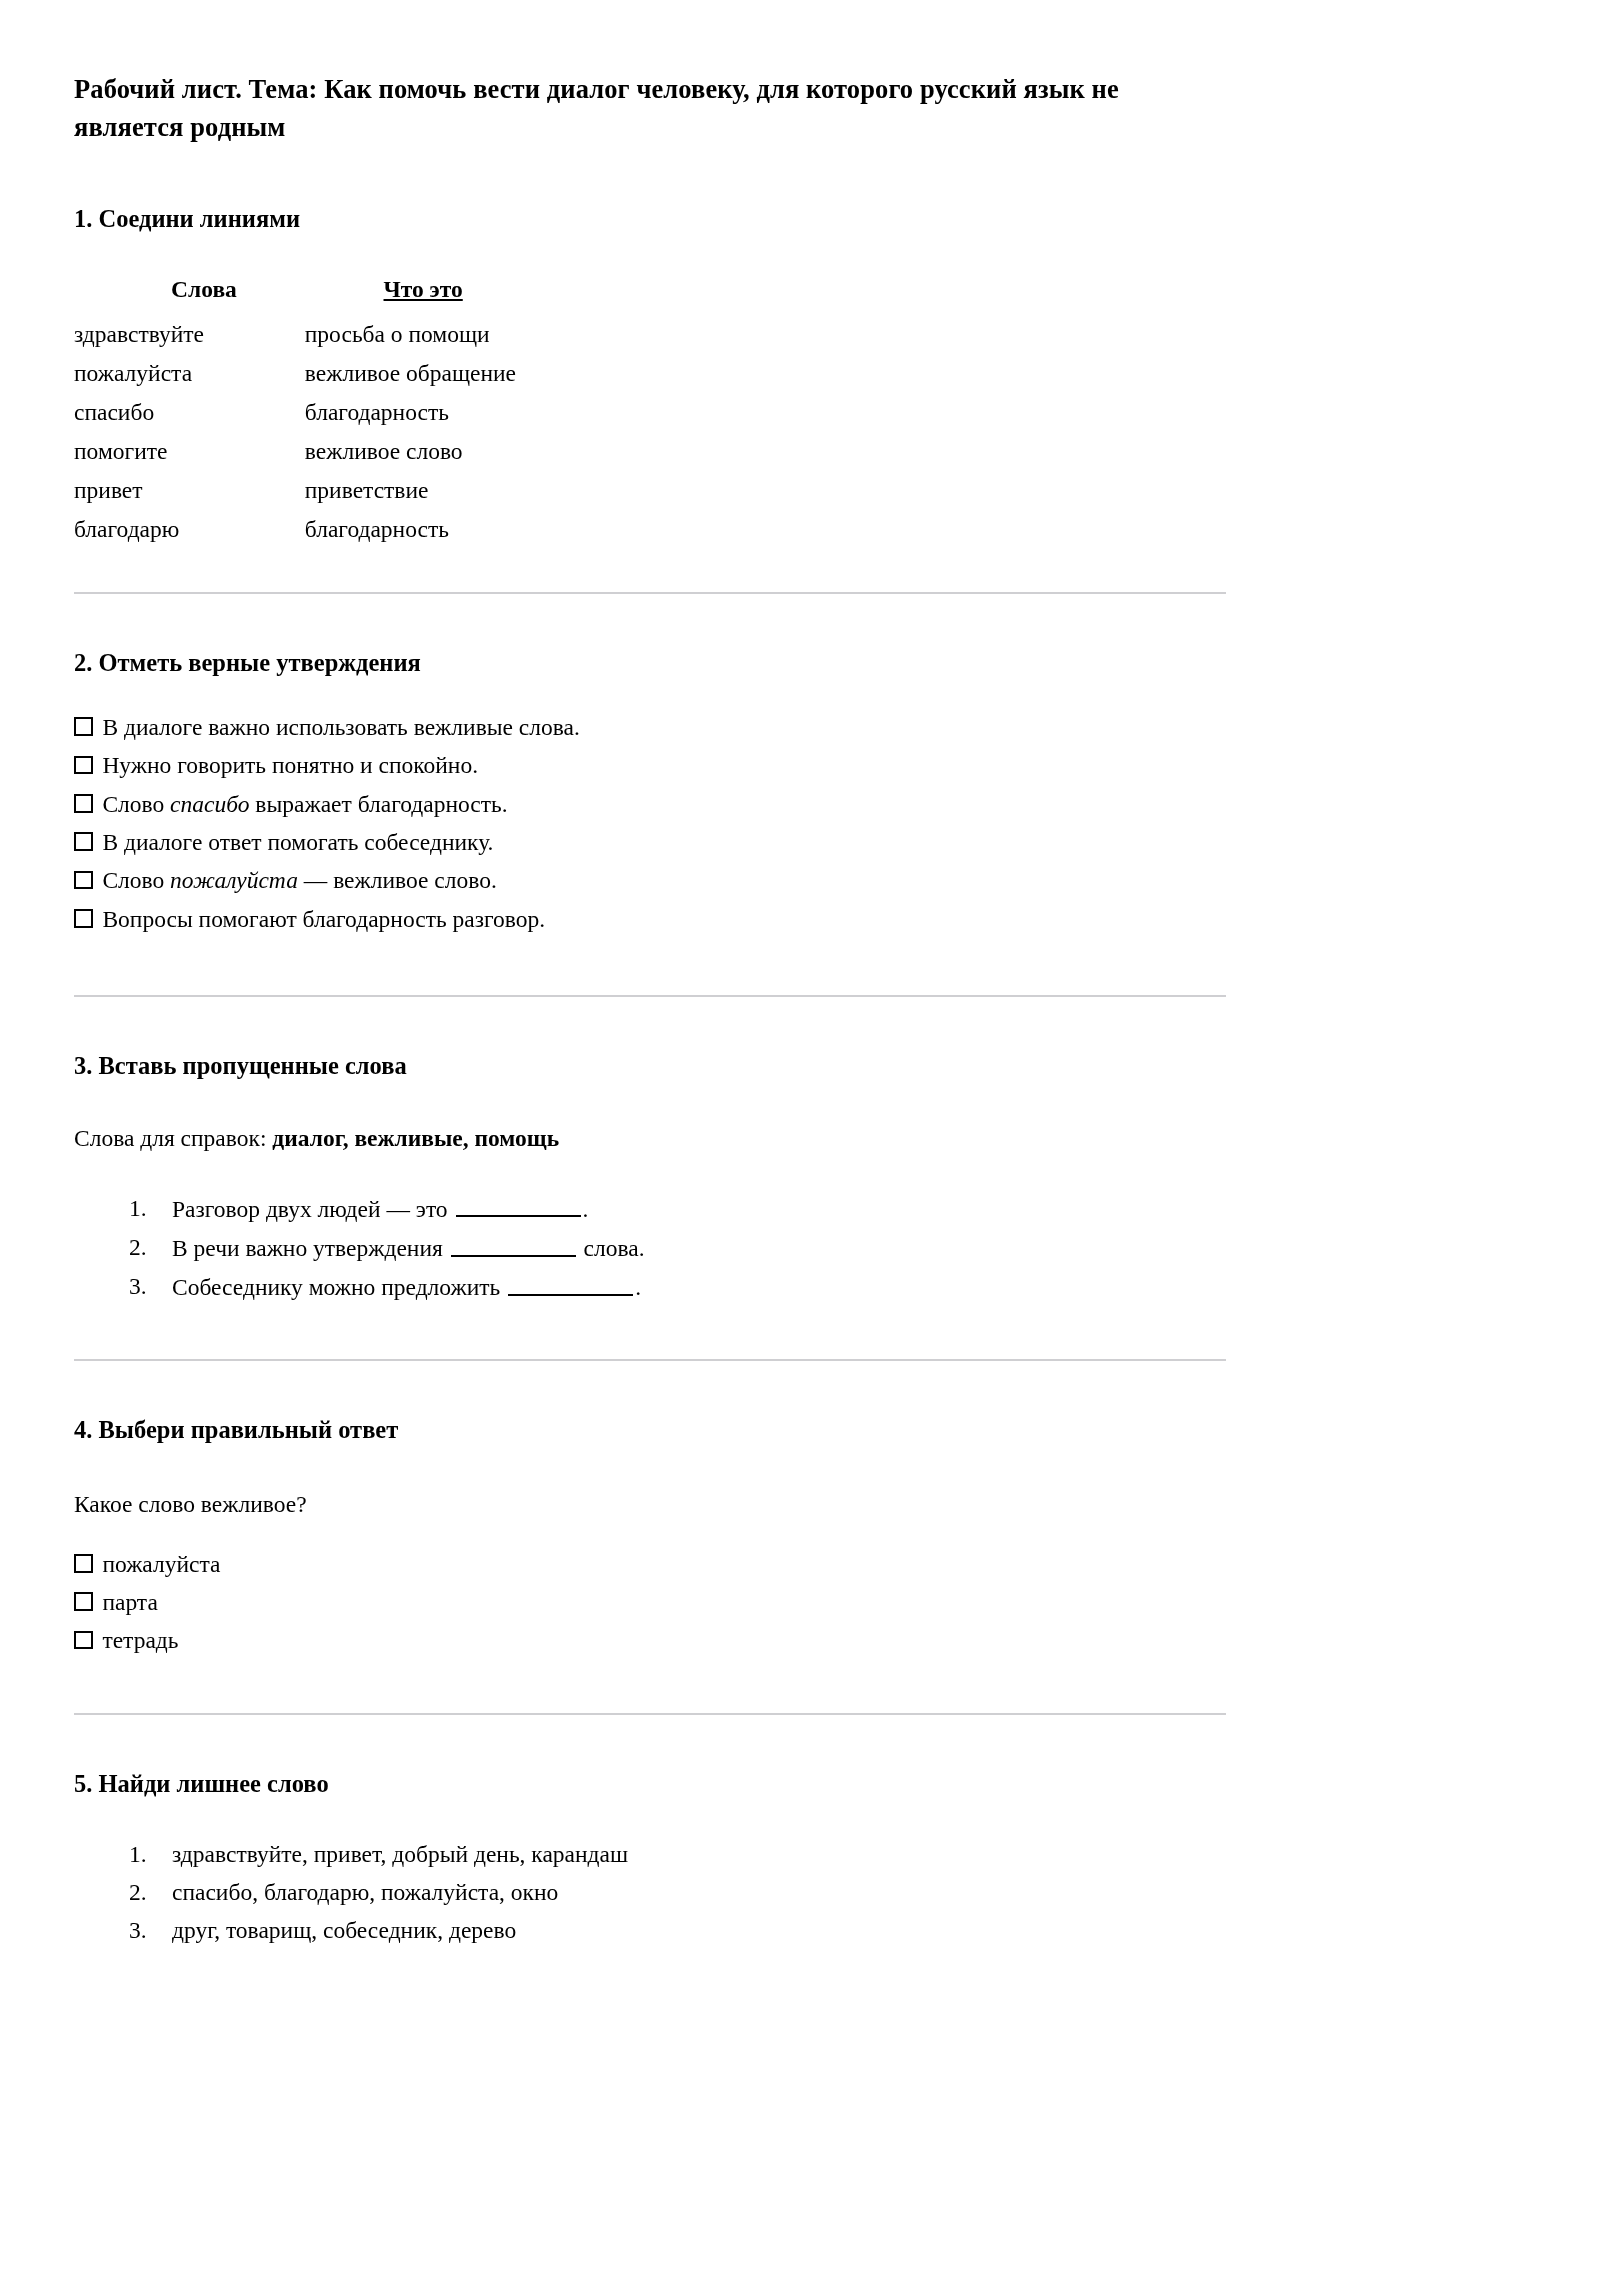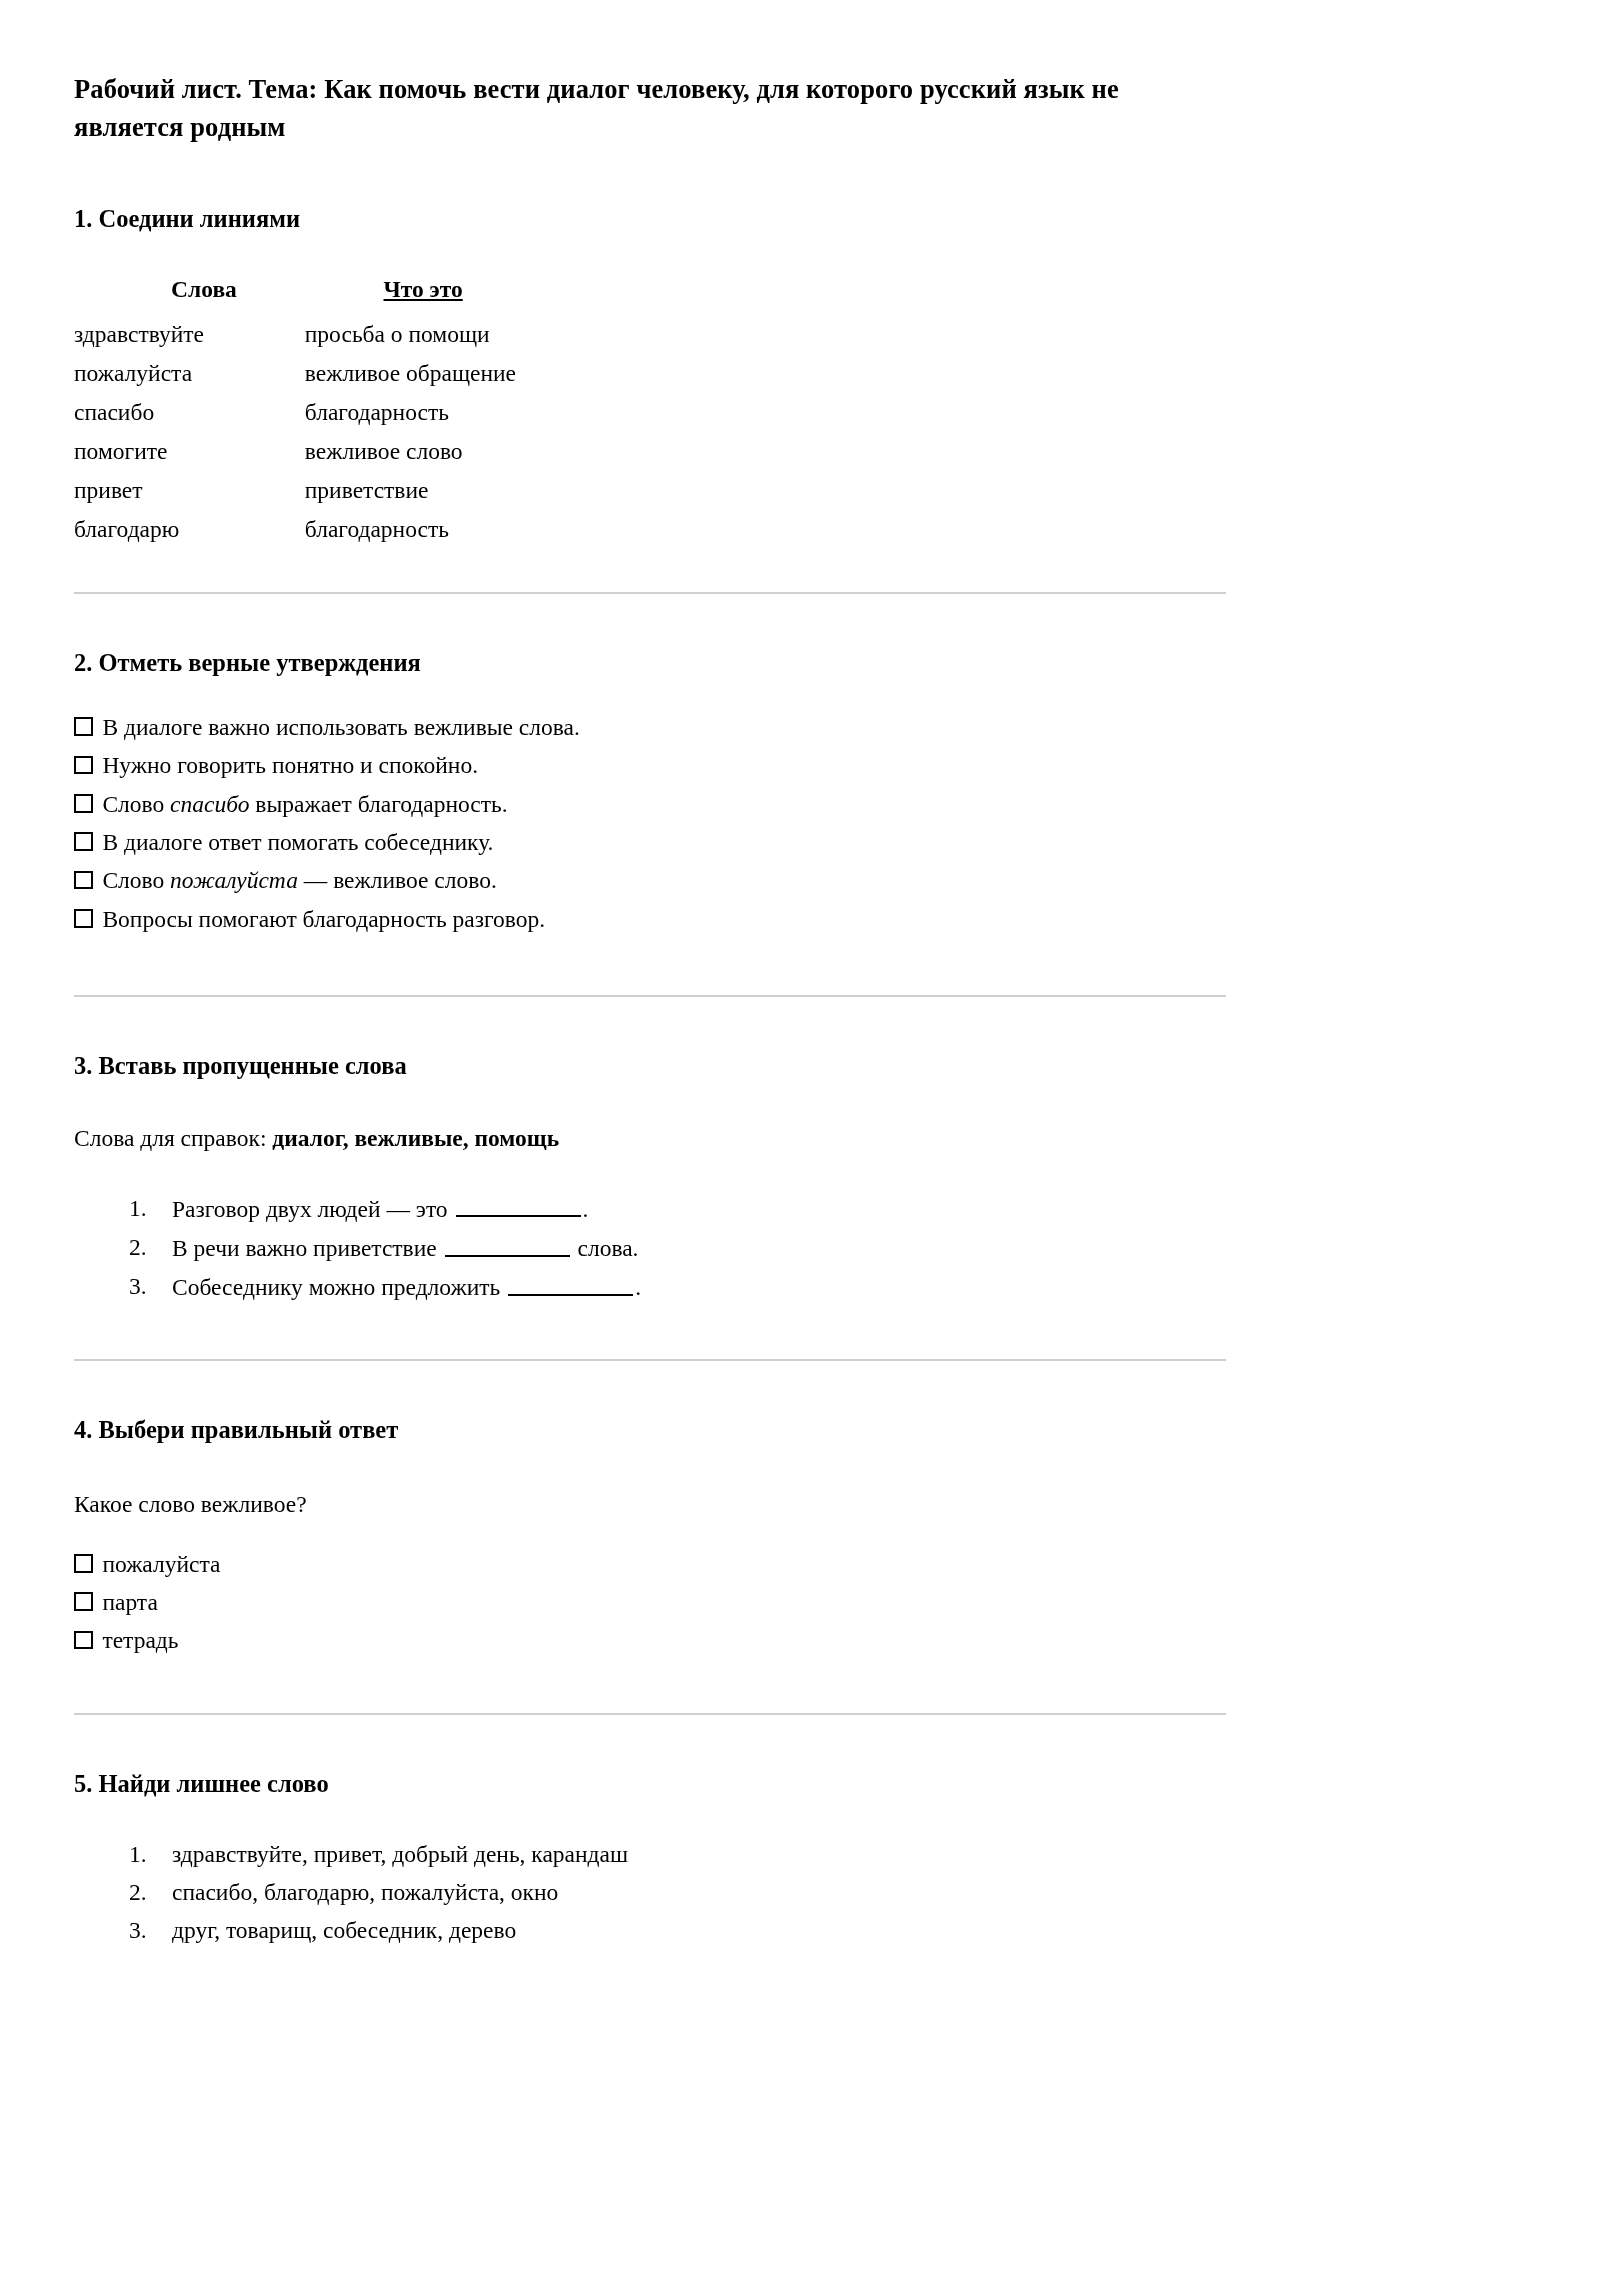--- a/index.html
+++ b/index.html
@@ -233,21 +233,21 @@
   </ul>
 
   <hr class="divider div-2">
 
   <h2 class="section-heading sec-3">3. Вставь пропущенные слова</h2>
 
   <p class="ref-line"><span>Слова для справок: </span><b>диалог, вежливые, помощь</b></p>
 
   <ol class="num-list">
     <li><span>Разговор двух людей — это </span><span class="blank"></span><span>.</span></li>
-    <li><span>В речи важно приветствие </span><span class="blank"></span><span> слова.</span></li>
+    <li><span>В речи важно утверждения </span><span class="blank"></span><span> слова.</span></li>
     <li><span>Собеседнику можно предложить </span><span class="blank"></span><span>.</span></li>
   </ol>
 
   <hr class="divider div-3">
 
   <h2 class="section-heading sec-4">4. Выбери правильный ответ</h2>
 
   <p class="question-line">Какое слово вежливое?</p>
 
   <ul class="check-list tight">

